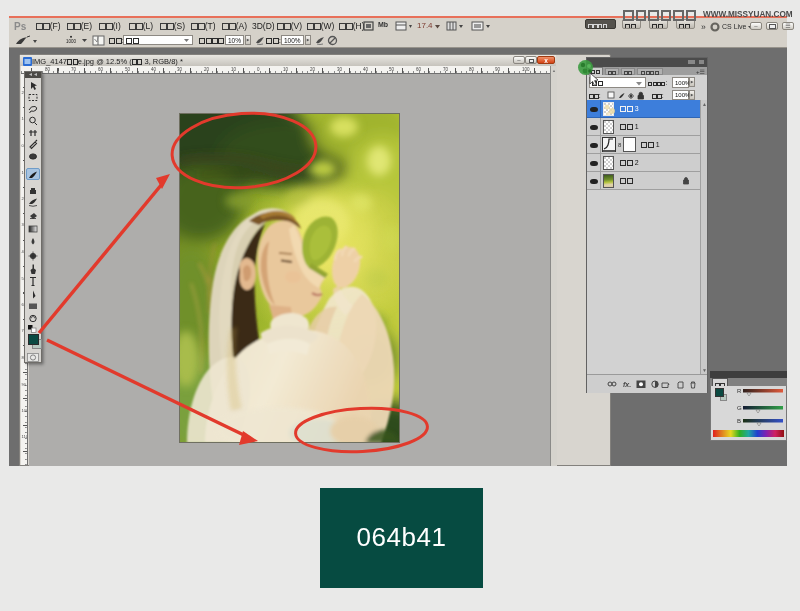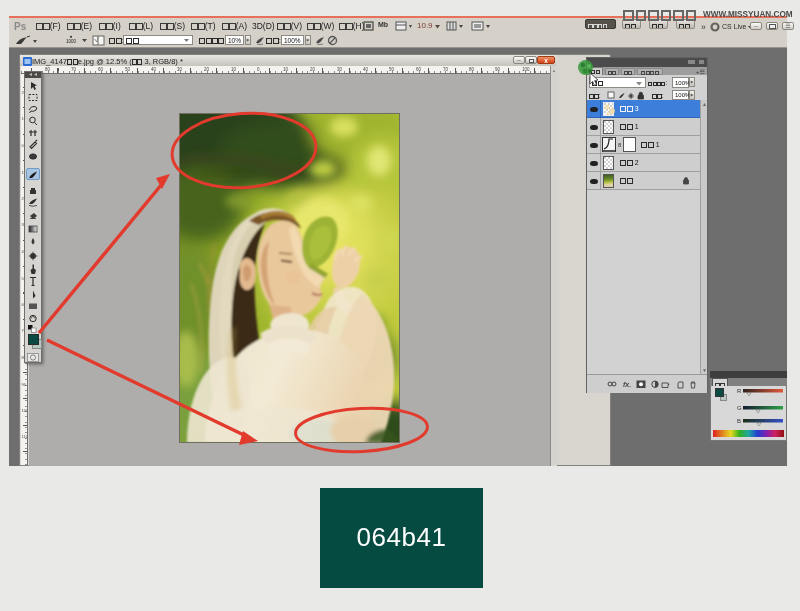--- a/index.html
+++ b/index.html
@@ -67,21 +67,21 @@
     <svg class="abs" style="left:354px;top:3px;" width="12" height="10">
         <rect x="1" y="1" width="9" height="8" fill="none" stroke="#444" stroke-width="1.2"></rect>
         <rect x="3" y="3" width="5" height="4" fill="#666"></rect>
       </svg>
     <span class="mi" style="left:369px;font-size:7px;font-weight:bold;color:#333;">Mb</span>
     <svg class="abs" style="left:386px;top:3px;" width="18" height="10">
         <rect x="1" y="1" width="10" height="8" fill="#eee" stroke="#555"></rect>
         <line x1="1" y1="4" x2="11" y2="4" stroke="#555"></line>
         <path d="M14 4l3 0-1.5 3z" fill="#444"></path>
       </svg>
-    <span class="mi" style="left:408px;color:#7c3a2e;font-size:8px;">10.9</span>
+    <span class="mi" style="left:408px;color:#7c3a2e;font-size:8px;">17.4</span>
       <svg class="abs" style="left:426px;top:6px;" width="6" height="6">
         <path d="M0 1l5 0-2.5 3.5z" fill="#5a4a42"></path>
       </svg>
     <svg class="abs" style="left:437px;top:3px;" width="18" height="10">
         <rect x="1" y="1" width="9" height="8" fill="#ddd" stroke="#555"></rect>
         <line x1="4" y1="1" x2="4" y2="9" stroke="#555"></line>
         <line x1="7" y1="1" x2="7" y2="9" stroke="#555"></line>
         <path d="M13 4l4 0-2 3z" fill="#444"></path>
       </svg>
     <svg class="abs" style="left:462px;top:3px;" width="20" height="10">

